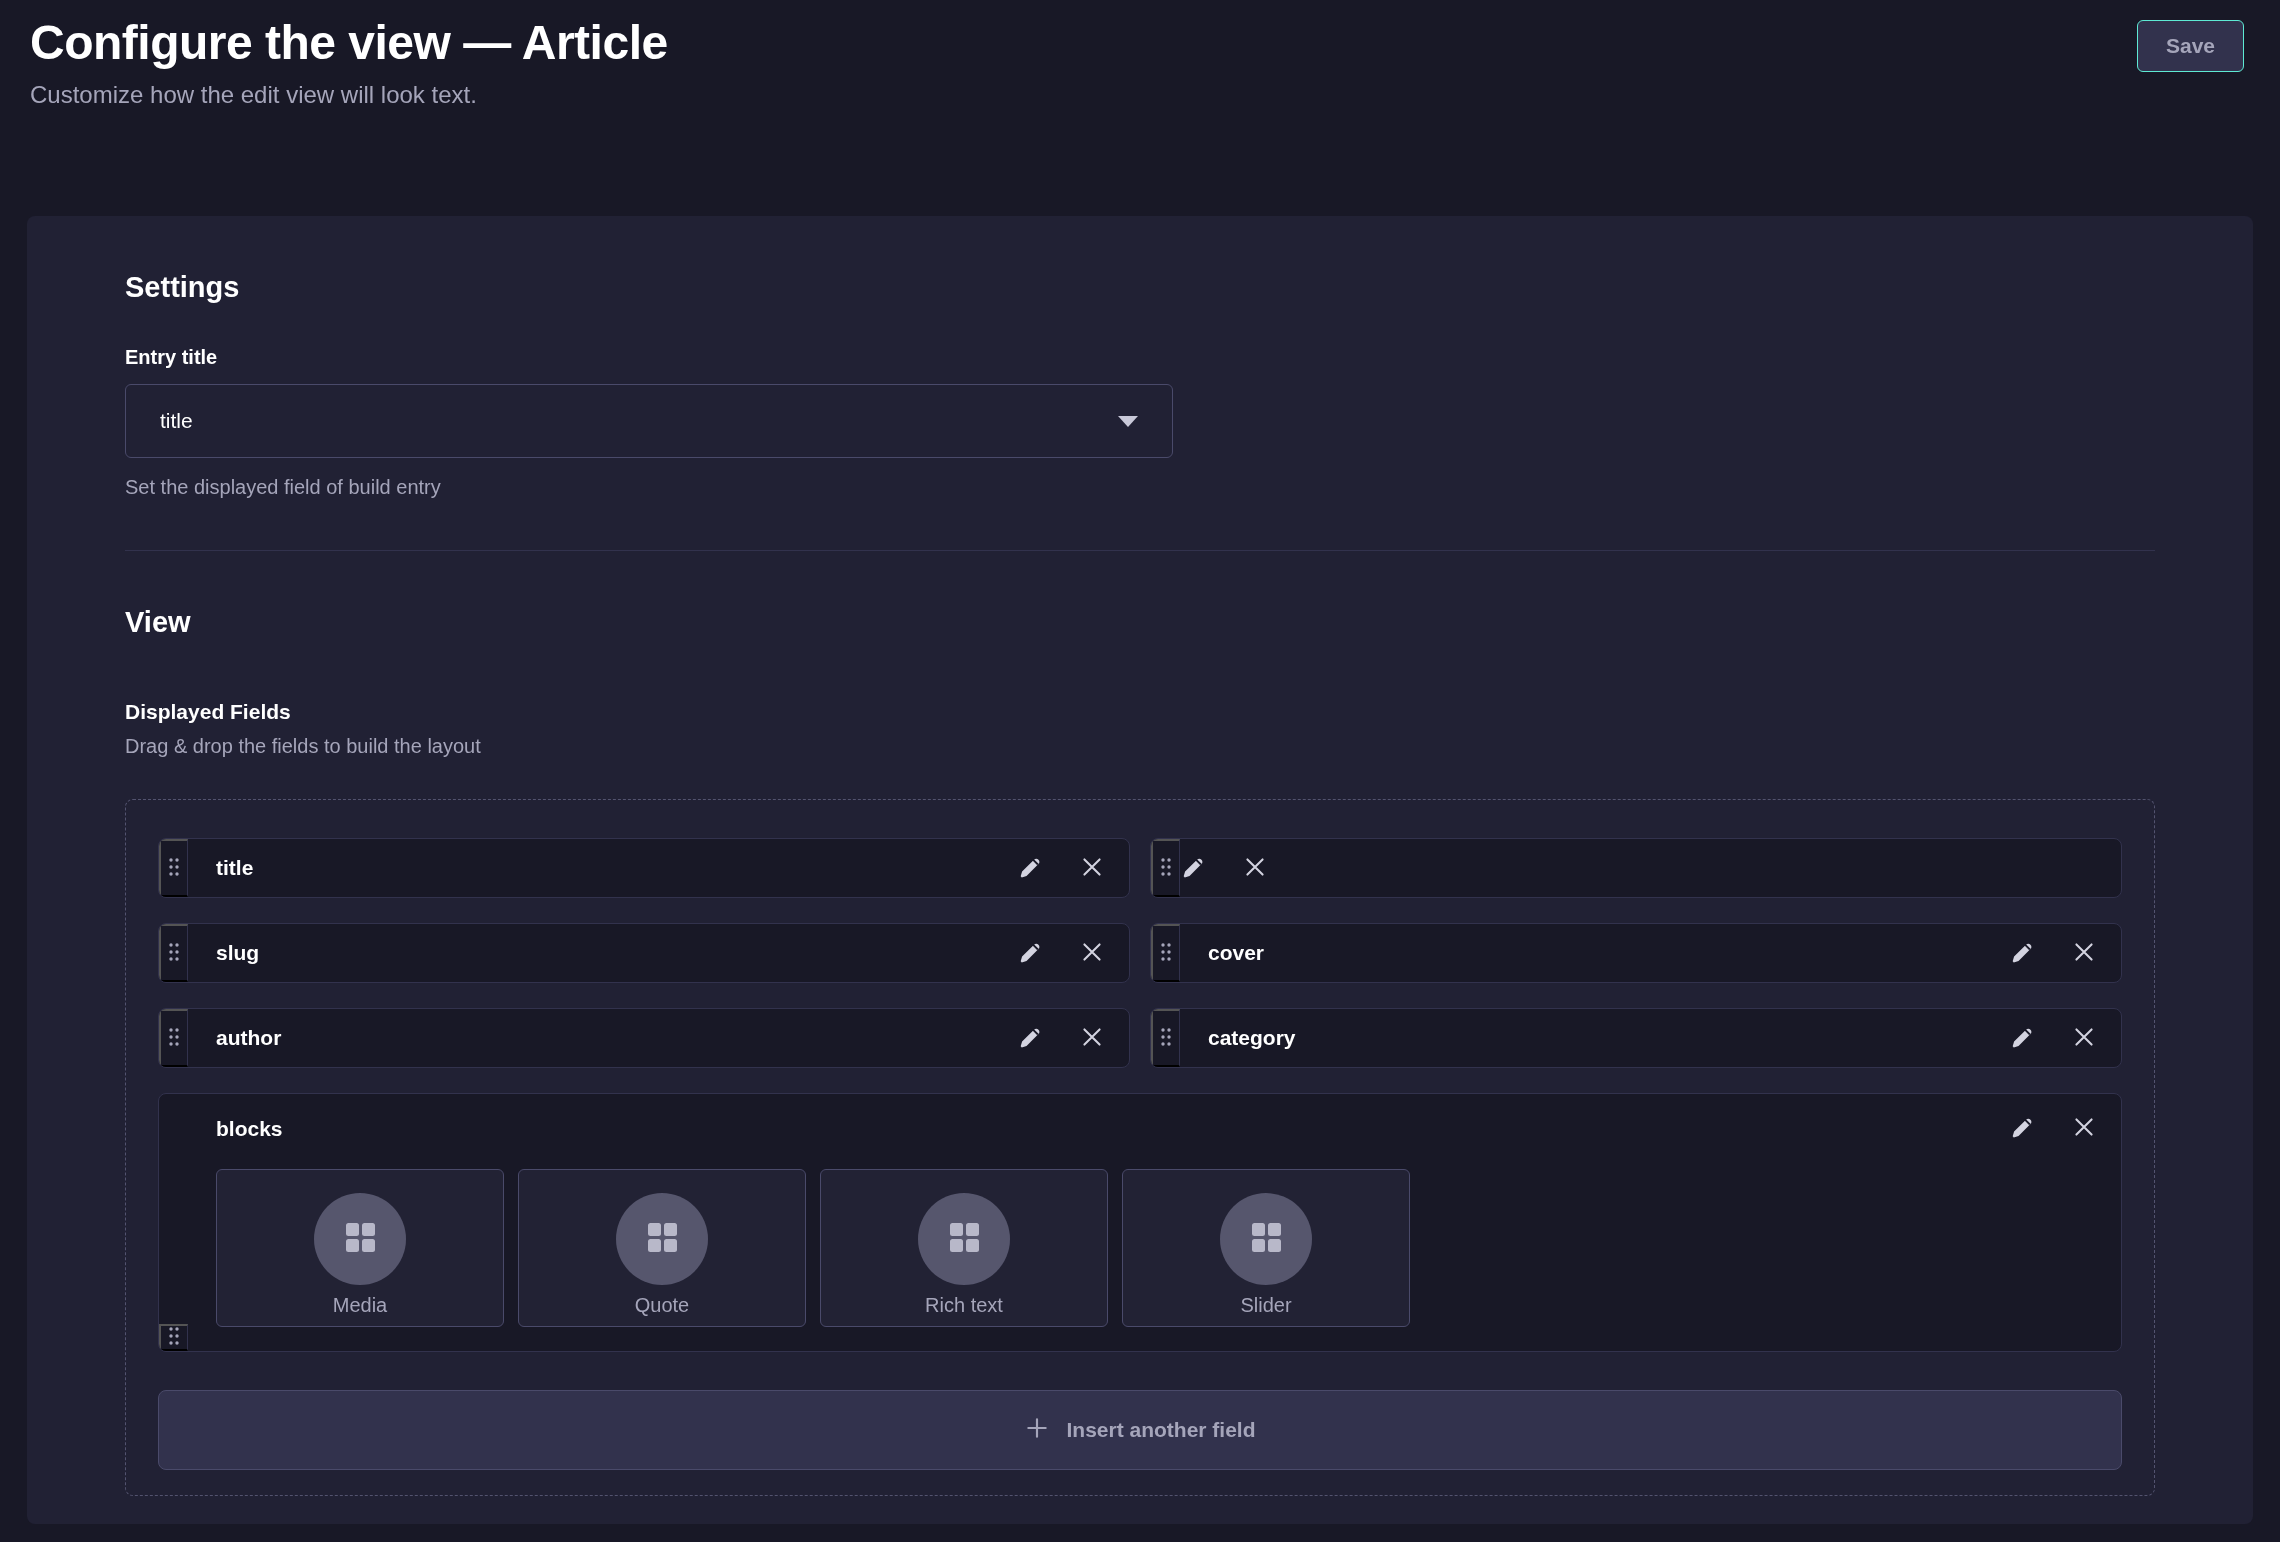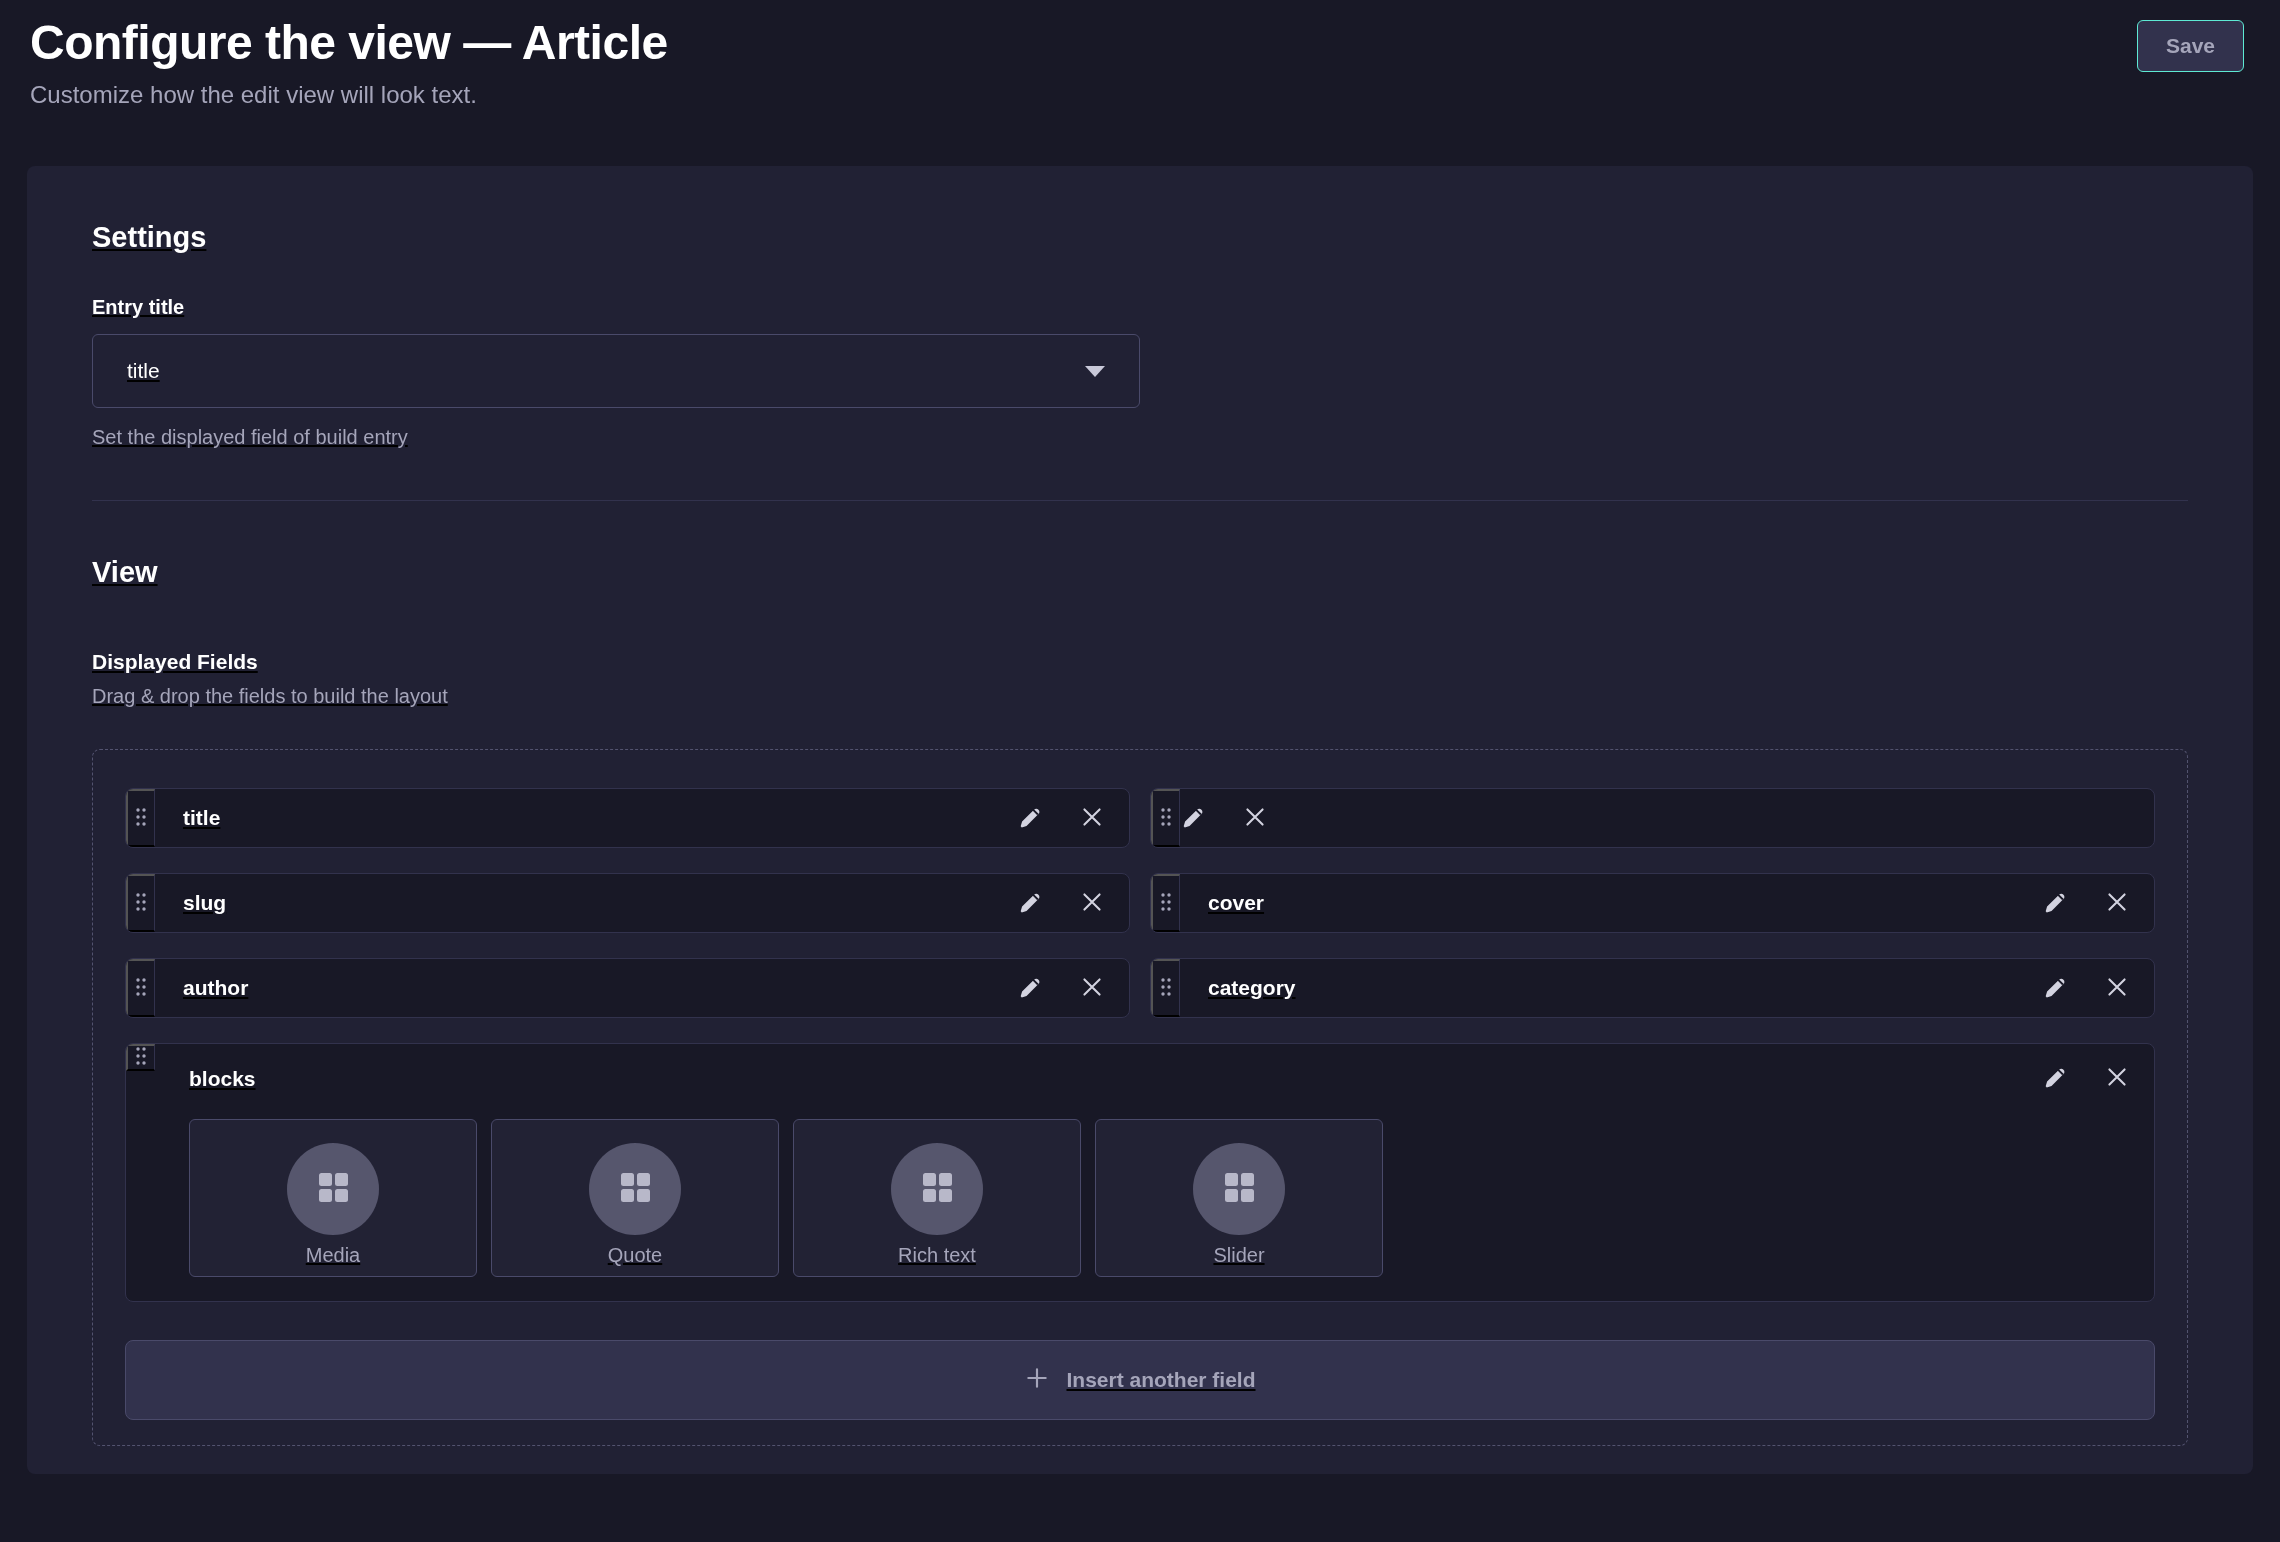--- a/index.html
+++ b/index.html
@@ -25,23 +25,22 @@
   }
   .save-btn {
     margin-top: 6px; height: 52px; padding: 0 28px;
     font-family: inherit; font-size: 21px; font-weight: 600; color: #a5a5ba;
     background: #32324d; border: 1px solid #5eead4; border-radius: 6px;
     cursor: pointer;
   }
 
   
   .panel {
-    margin: 56px 27px 0; background: #212134; border-radius: 8px;
-    padding: 54px 65px 28px;
-    text-decoration: underline;
+    margin: 106px 27px 0; background: #212134; border-radius: 8px;
+    padding: 54px 98px 28px;
   }
   .section-heading { margin: 0; font-size: 29px; line-height: 34px; font-weight: 700; color: #ffffff; }
 
   .form-field { margin-top: 40px; }
   .field-label-text { display: block; font-size: 20px; line-height: 26px; font-weight: 700; color: #ffffff; }
   .select {
     margin-top: 14px; width: 1048px; height: 74px;
     background: #212134; border: 1px solid #4a4a6a; border-radius: 6px;
     display: flex; align-items: center; padding: 0 32px 0 34px; cursor: pointer;
   }
@@ -75,21 +74,21 @@
   .field-name {
     flex: 1; display: flex; align-items: center; padding-left: 28px;
     font-size: 21px; font-weight: 700; color: #ffffff;
   }
   .card-actions { display: flex; align-items: center; gap: 36px; padding-right: 24px; }
   .icon-btn { background: none; border: none; padding: 0; display: flex; cursor: pointer; }
 
   
   .blocks-card {
     margin-top: 25px; background: #181826; border: 1px solid #32324d; border-radius: 8px;
-    display: flex; align-items: flex-start; overflow: hidden; gap: 6px;
+    display: flex; align-items: flex-end; overflow: hidden;
   }
   .blocks-content { flex: 1; padding: 20px 24px 24px 28px; }
   .blocks-head { display: flex; justify-content: space-between; align-items: center; }
   .blocks-name { font-size: 21px; font-weight: 700; color: #ffffff; }
   .components-row { margin-top: 26px; display: flex; gap: 14px; }
   .component-card {
     width: 288px; height: 158px; background: #222234;
     border: 1px solid #4a4a6a; border-radius: 6px;
     display: flex; flex-direction: column; align-items: center; padding-top: 23px;
   }

